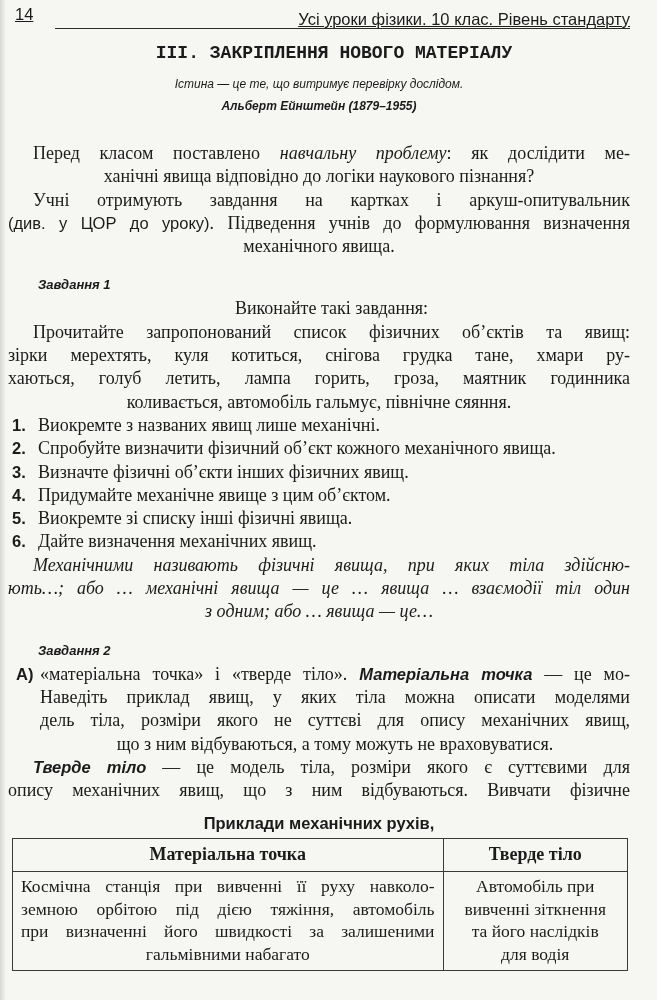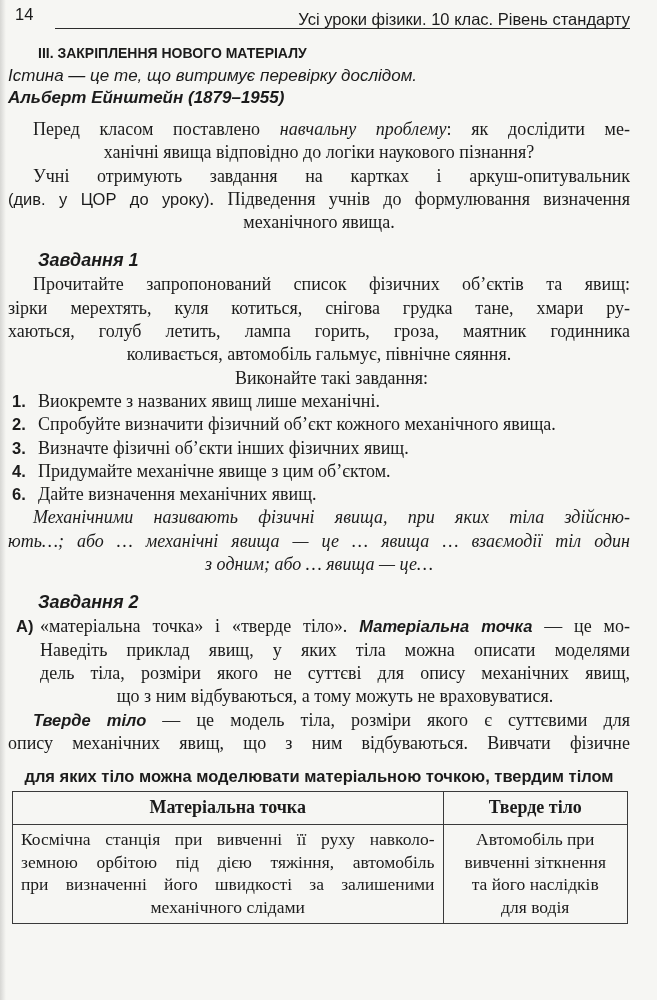--- a/index.html
+++ b/index.html
@@ -8,54 +8,54 @@
     box-sizing:border-box; background:#f6f6f3;
     padding:6px 27px 0 8px;
     font-family:"Liberation Serif", serif;
     font-size:18px; line-height:23.3px; color:#1b1b1b;
   }
   .edge { position:absolute; left:0; top:0; bottom:0; width:6px;
     background:linear-gradient(90deg, rgba(0,0,0,0.13), rgba(0,0,0,0)); }
 
   
   .pagehead { display:flex; align-items:flex-end;
-    font-family:"Liberation Sans", sans-serif; font-size:16.5px; line-height:17px; }
+    font-family:"Liberation Sans", sans-serif; font-size:16.5px; line-height:17px;text-decoration:underline; }
   .pagenum { width:47px; padding-left:7px; box-sizing:border-box; padding-bottom:6px; }
   .pagehead-right { flex:1; text-align:right; border-bottom:1.5px solid #2b2b2b; }
 
   .section-title { margin:13px 0 0 30px;
-    font-family:Liberation Sans, sans-serif; font-weight:bold; font-size:14px; line-height:22px; }
+    font-family:Liberation Mono, monospace; font-weight:bold; font-size:18px; line-height:22px;text-align:center; }
 
-  .epigraph { margin-top:1px; text-align:left;
+  .epigraph { margin-top:9px; text-align:center;
     font-family:"Liberation Sans", sans-serif; font-style:italic;
-    font-size:17px; line-height:22px; }
+    font-size:12px; line-height:22px; }
   .epigraph .author { font-weight:bold; }
 
   
   .tl { text-align:center; }
   .just { text-align:justify; text-align-last:justify; }
   .indent > .tl:first-child { text-indent:25px; }
 
   .s-r { }
   .s-i { font-style:italic; }
   .s-si { font-family:"Liberation Sans", sans-serif; font-size:16.5px; }
   .s-sbi { font-family:"Liberation Sans", sans-serif; font-style:italic; font-weight:bold; font-size:16.5px; }
 
   .task-heading { margin:15px 0 1px 30px;
     font-family:"Liberation Sans", sans-serif; font-style:italic; font-weight:bold;
-    font-size:18px; line-height:23px; }
+    font-size:13px; line-height:23px; }
 
   .li { }
   .li .num { display:inline-block; width:26px; margin-left:4px;
     font-family:"Liberation Sans", sans-serif; font-weight:bold; font-size:16.5px; }
 
   .item-a { position:relative; margin-left:32px; }
   .item-a .marker { position:absolute; left:-24px; top:0;
     font-family:"Liberation Sans", sans-serif; font-weight:bold; font-size:16.5px; }
-  .mt-p1 { margin-top:9px; }
+  .mt-p1 { margin-top:25px; }
 
   .tbl-title { margin-top:11px; text-align:center;
     font-family:"Liberation Sans", sans-serif; font-weight:bold;
     font-size:16.5px; line-height:21px; }
 
   table.examples { width:616px; margin:4px 0 0 4px; border-collapse:collapse;
     border:1.5px solid #3a3a3a; }
   table.examples th, table.examples td { border:1px solid #3a3a3a; }
   table.examples th { width:70%; text-align:center; font-size:18px; font-weight:bold;
     padding:4px 4px 6px 4px; line-height:22px; }
@@ -88,35 +88,36 @@
 
   <div class="para indent">
       <div class="tl just"><span class="s-r">Учні отримують завдання на картках і аркуш-опитувальник</span></div>
       <div class="tl just"><span class="s-si">(див. у ЦОР до уроку)</span><span class="s-r">. Підведення учнів до формулювання визначення</span></div>
       <div class="tl"><span class="s-r">механічного явища.</span></div>
     </div>
 
   <div class="task-heading">Завдання 1</div>
 
   <div class="para indent">
+      <div class="tl"><span class="s-r">Виконайте такі завдання:</span></div>
+    </div>
+
+  <div class="para indent">
       <div class="tl just"><span class="s-r">Прочитайте запропонований список фізичних об’єктів та явищ:</span></div>
       <div class="tl just"><span class="s-r">зірки мерехтять, куля котиться, снігова грудка тане, хмари ру-</span></div>
       <div class="tl just"><span class="s-r">хаються, голуб летить, лампа горить, гроза, маятник годинника</span></div>
       <div class="tl"><span class="s-r">коливається, автомобіль гальмує, північне сяяння.</span></div>
-    </div>
-
-  <div class="para indent">
-      <div class="tl"><span class="s-r">Виконайте такі завдання:</span></div>
     </div>
 
   <div class="task-list">
     <div class="li"><span class="num">1.</span><span class="lit">Виокремте з названих явищ лише механічні.</span></div>
     <div class="li"><span class="num">2.</span><span class="lit">Спробуйте визначити фізичний об’єкт кожного механічного явища.</span></div>
     <div class="li"><span class="num">3.</span><span class="lit">Визначте фізичні об’єкти інших фізичних явищ.</span></div>
     <div class="li"><span class="num">4.</span><span class="lit">Придумайте механічне явище з цим об’єктом.</span></div>
+    <div class="li"><span class="num">5.</span><span class="lit">Виокремте зі списку інші фізичні явища.</span></div>
     <div class="li"><span class="num">6.</span><span class="lit">Дайте визначення механічних явищ.</span></div>
   </div>
 
   <div class="para indent">
       <div class="tl just"><span class="s-i">Механічними називають фізичні явища, при яких тіла здійсню-</span></div>
       <div class="tl just"><span class="s-i">ють…; або … механічні явища — це … явища … взаємодії тіл один</span></div>
       <div class="tl"><span class="s-i">з одним; або … явища — це…</span></div>
     </div>
 
   <div class="task-heading">Завдання 2</div>
@@ -130,35 +131,35 @@
         <div class="tl"><span class="s-r">що з ним відбуваються, а тому можуть не враховуватися.</span></div>
       </div>
   </div>
 
   <div class="para indent">
       <div class="tl just"><span class="s-sbi">Тверде тіло</span><span class="s-r"> — це модель тіла, розміри якого є суттєвими для</span></div>
       <div class="tl just"><span class="s-r">опису механічних явищ, що з ним відбуваються. Вивчати фізичне</span></div>
     </div>
 
   <div class="tbl-title">
-    <div>для яких тіло можна моделювати матеріальною точкою, твердим тілом</div>
+    <div>Приклади механічних рухів,</div>
   </div>
 
   <table class="examples">
     <tbody>
         <tr>
       <th>Матеріальна точка</th>
       <th class="col2">Тверде тіло</th>
     </tr>
     <tr>
       <td>
             <div class="tl just"><span class="s-r">Космічна станція при вивченні її руху навколо-</span></div>
             <div class="tl just"><span class="s-r">земною орбітою під дією тяжіння, автомобіль</span></div>
             <div class="tl just"><span class="s-r">при визначенні його швидкості за залишеними</span></div>
-            <div class="tl"><span class="s-r">механічного слідами</span></div>
+            <div class="tl"><span class="s-r">гальмівними набагато</span></div>
           </td>
       <td>
             <div class="tl"><span class="s-r">Автомобіль при</span></div>
             <div class="tl"><span class="s-r">вивченні зіткнення</span></div>
             <div class="tl"><span class="s-r">та його наслідків</span></div>
             <div class="tl"><span class="s-r">для водія</span></div>
           </td>
     </tr>
   </tbody>
     </table>

